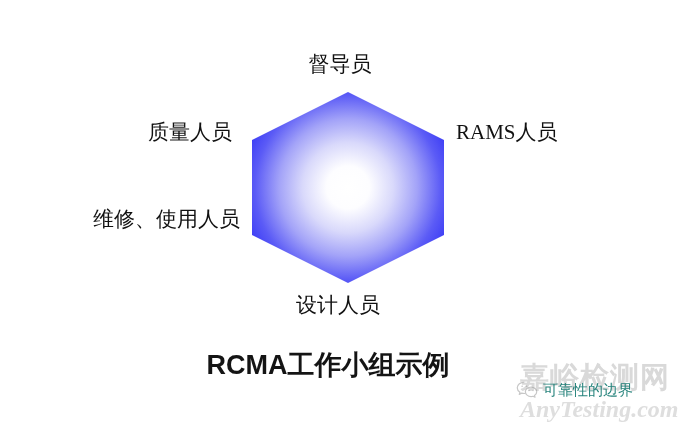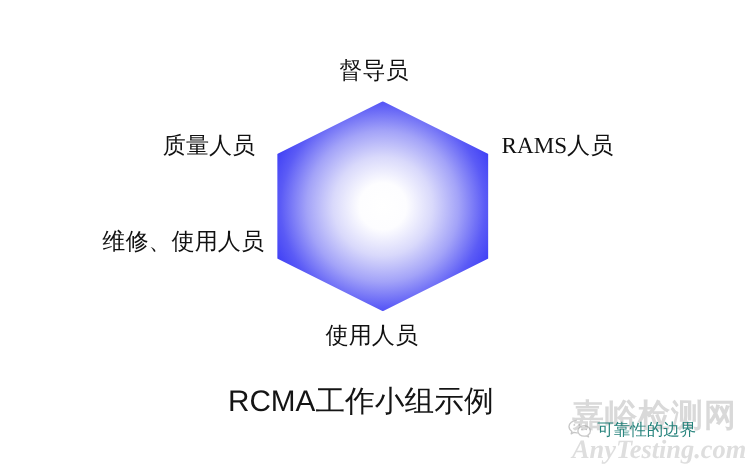--- a/index.html
+++ b/index.html
@@ -60,20 +60,21 @@
     position: absolute;
     left: 0;
     top: 347px;
     width: 680px;
     text-align: center;
     text-indent: -24px;
     font-family: "Liberation Sans", "DejaVu Sans", sans-serif;
     font-size: 27px;
     color: #141414;
     white-space: nowrap;
+    font-weight: bold;
   }
 
   
   .watermark {
     position: absolute;
     left: 512px;
     top: 356px;
     width: 168px;
     height: 66px;
     pointer-events: none;
@@ -148,21 +149,21 @@
 
   <div class="node-label lbl-top">督导员</div>
 
   <div class="node-label lbl-upleft">质量人员</div>
 
   <div class="node-label lbl-upright">RAMS人员</div>
 
   <div class="node-label lbl-lowleft">维修、使用人员</div>
 
 
-  <div class="node-label lbl-bottom">使用人员</div>
+  <div class="node-label lbl-bottom">设计人员</div>
 
   <div class="caption">RCMA工作小组示例</div>
 
   <div class="watermark">
     <div class="wm-cn">嘉峪检测网</div>
     <div class="wm-en">AnyTesting.com</div>
   </div>
 
   <div class="wechat-badge">
     <svg class="wechat-icon" viewBox="0 0 32 32">

